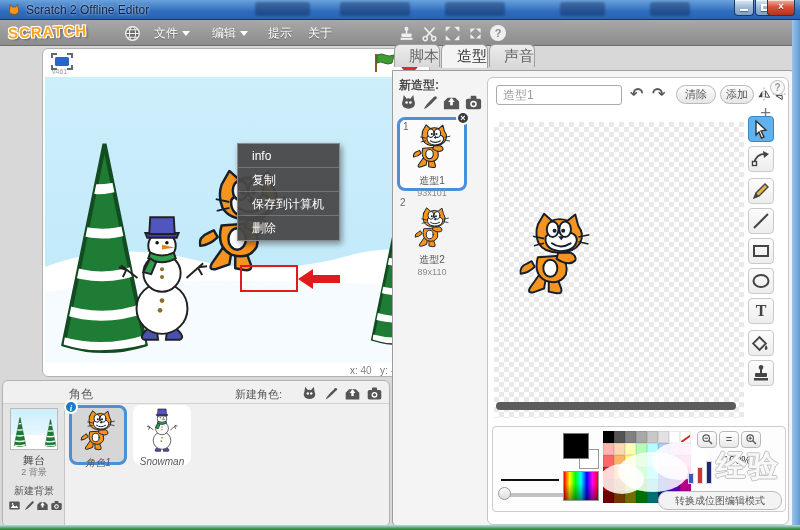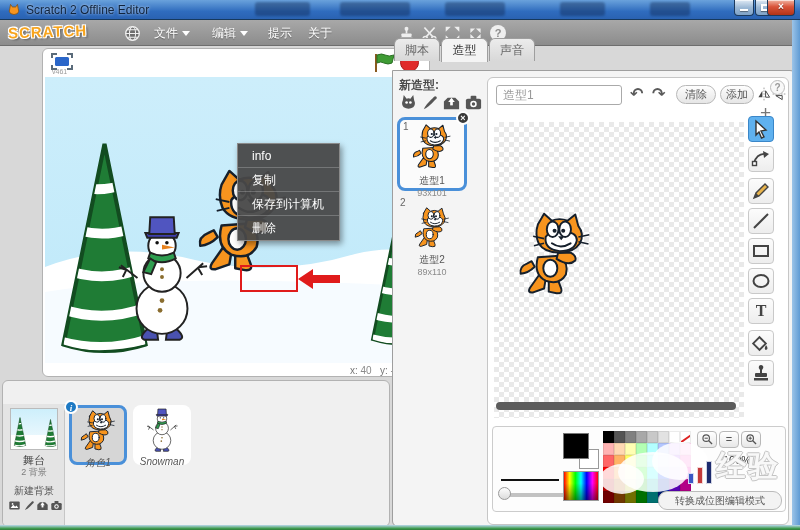--- a/index.html
+++ b/index.html
@@ -50,21 +50,21 @@
   .sp-head{left:0;top:0;width:388px;height:23px;border-bottom:1px solid #d2d2d2;}
   .sp-title{left:66px;top:5px;font-size:12px;color:#5a5a5a;}
   .newsprite-label{left:232px;top:6px;font-size:11px;color:#5a5a5a;}
   .stagecol{left:0;top:23px;width:62px;height:124px;background:#e4e4e4;border-right:1px solid #c6c6c6;}
   .sprite-card{top:24px;width:58px;height:60px;border-radius:8px;background:#fff;text-align:center;cursor:pointer;}
   .sprite-card.sel{background:#d6d6d6;border:3px solid #4a90d9;}
   .sprite-name{font-size:10px;color:#555;font-style:italic;}
   .ibadge{width:14px;height:14px;border-radius:50%;background:#1e7ac4;border:2px solid #fff;color:#fff;font-size:9px;font-style:italic;font-weight:bold;text-align:center;line-height:12px;font-family:"Liberation Serif",serif;}
 
   
-  .tab{top:38px;height:23px;border:1px solid #9e9e9e;border-bottom:none;border-radius:6px 6px 0 0;font-size:12px;text-align:center;line-height:22px;cursor:pointer;}
+  .tab{top:44px;height:23px;border:1px solid #9e9e9e;border-bottom:none;border-radius:6px 6px 0 0;font-size:15px;text-align:right;line-height:22px;cursor:pointer;}
   .tab.inactive{background:linear-gradient(#ececec,#d8d8d8);color:#666;}
   .tab.active{background:#f4f4f4;color:#333;z-index:3;height:24px;}
   .right-panel{left:392px;top:70px;width:404px;height:457px;background:#f4f4f4;border:1px solid #9e9e9e;border-radius:0 6px 6px 6px;}
 
   .newcostume-label{left:6px;top:6px;font-size:12px;font-weight:bold;color:#4a4a4a;}
   .cost-card{left:4px;width:70px;border-radius:8px;text-align:center;cursor:pointer;}
   .cost-card.sel{border:3px solid #4a90d9;background:#fbfbfb;}
   .cost-num{font-size:10px;color:#666;}
   .cost-name{font-size:10px;color:#555;}
   .cost-size{font-size:9px;color:#8a8a8a;}
@@ -367,20 +367,36 @@
   </div>
 
   <div class="ab coords">
     <b>x:</b> <span>40</span>&nbsp;&nbsp;
     <b>y:</b> <span>-63</span>
   </div>
   <div class="ab" style="right:8px;top:318px;width:0;height:0;border-top:4px solid transparent;border-bottom:4px solid transparent;border-right:6px solid #9a9a9a"></div>
 </div>
 
 <div class="ab gray-panel sprites-panel">
+  <div class="ab sp-head">
+    <span class="ab sp-title">角色</span>
+    <span class="ab newsprite-label">新建角色:</span>
+    <svg class="ab" style="left:298px;top:4px" width="17" height="17">
+        <use href="#sym-cathead"></use>
+      </svg>
+    <svg class="ab" style="left:320px;top:4px" width="17" height="17">
+        <use href="#sym-brush"></use>
+      </svg>
+    <svg class="ab" style="left:341px;top:4px" width="17" height="17">
+        <use href="#sym-upload"></use>
+      </svg>
+    <svg class="ab" style="left:363px;top:4px" width="17" height="17">
+        <use href="#sym-camera"></use>
+      </svg>
+  </div>
 
   <div class="ab stagecol">
     <div class="ab" style="left:7px;top:4px;width:48px;height:42px;border:1px solid #bbb;background:linear-gradient(#cdeffb,#e8f7fd 65%,#fff 66%);overflow:hidden">
       <svg class="ab" style="left:1px;top:6px" width="16px" height="34px">
           <use href="#sym-tree"></use>
         </svg>
       <svg class="ab" style="left:32px;top:8px" width="15px" height="32px">
           <use href="#sym-tree"></use>
         </svg>
     </div>

